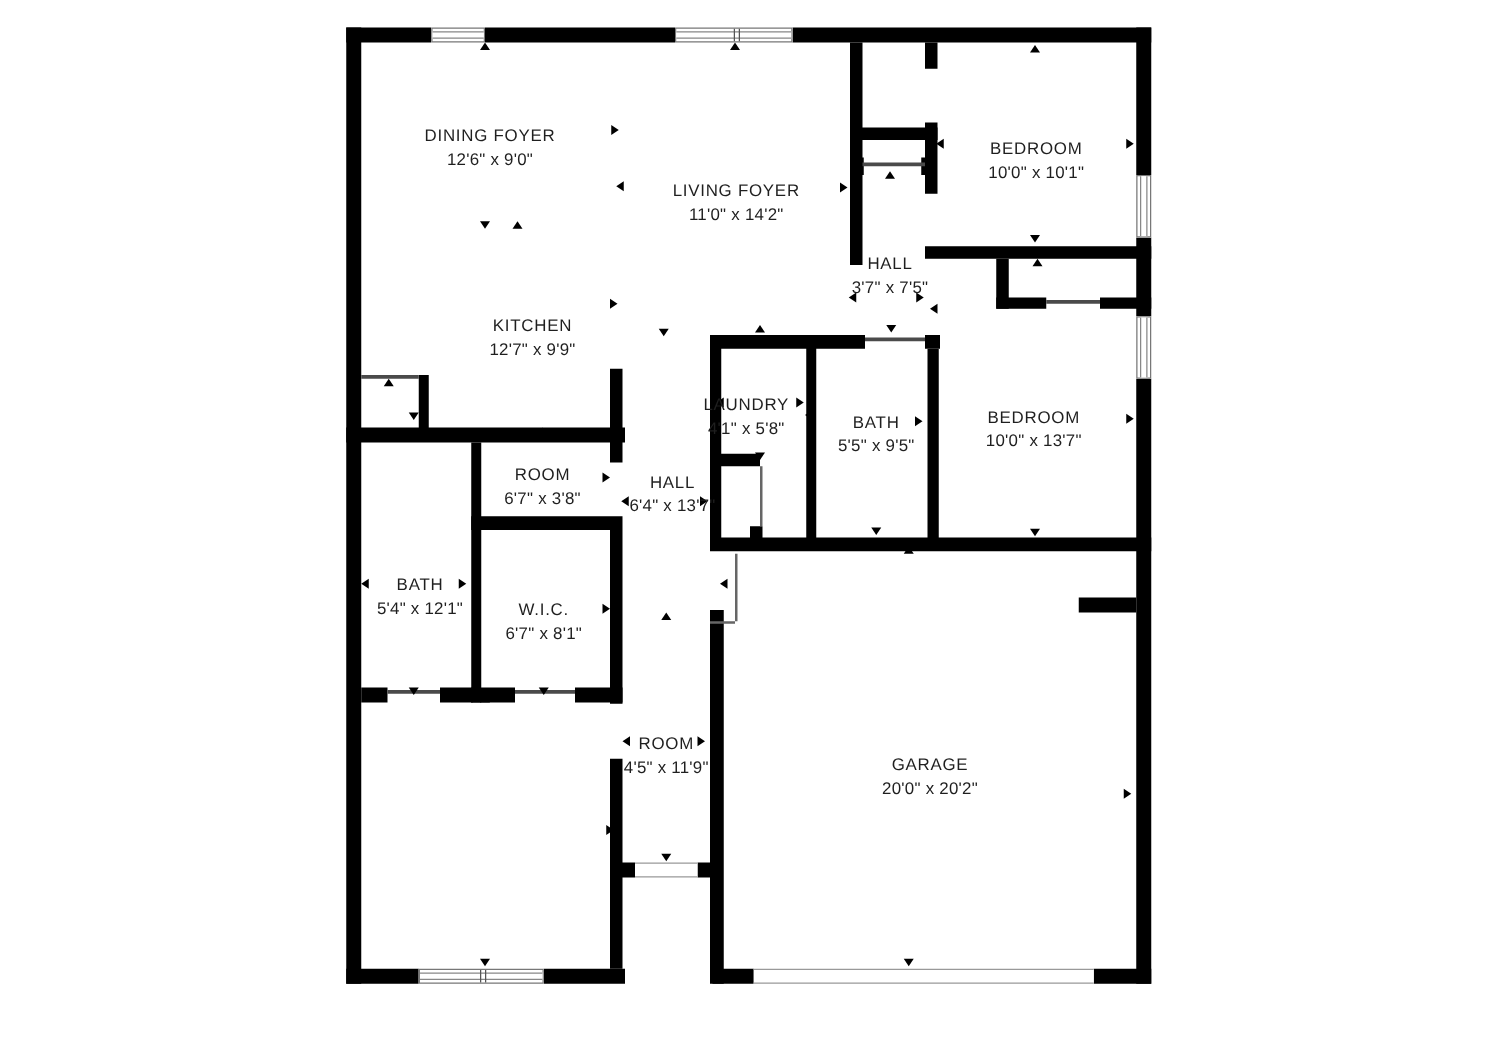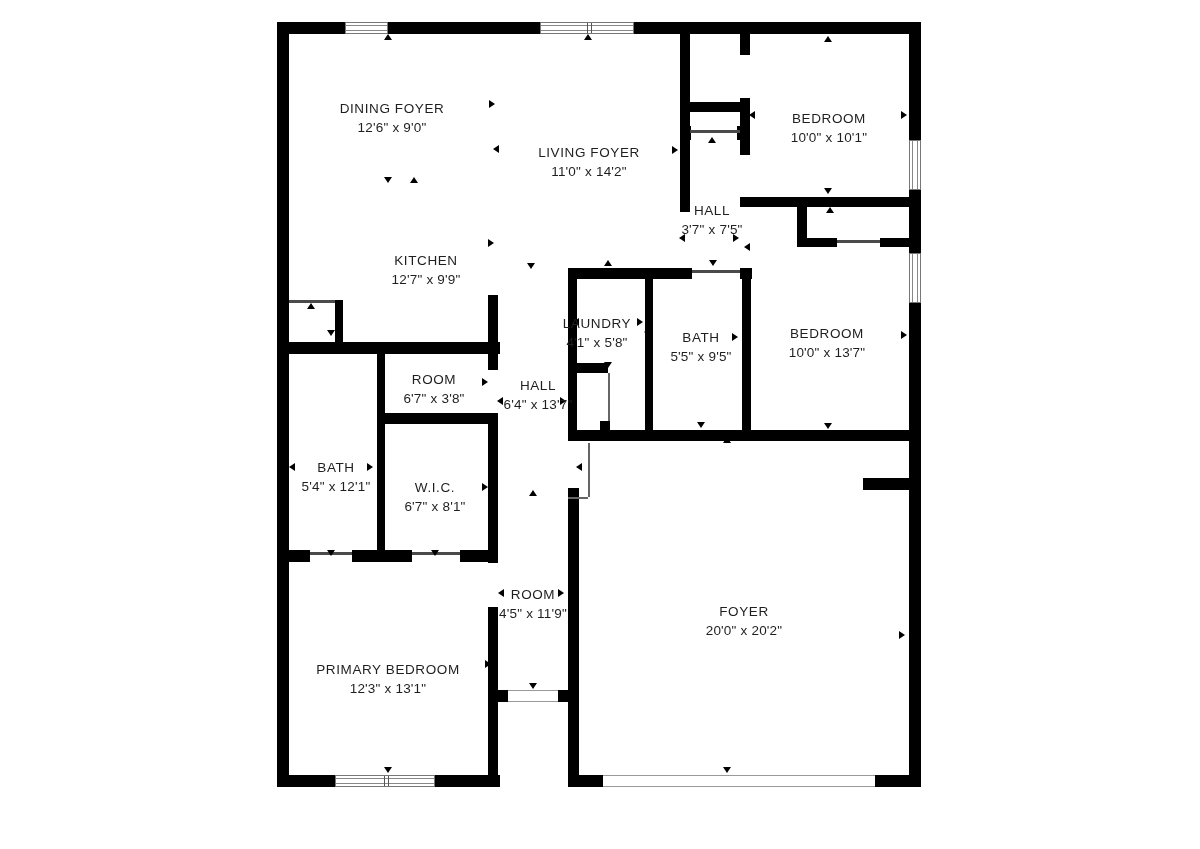--- a/index.html
+++ b/index.html
@@ -205,21 +205,17 @@
       <span class="rdims">5'4" x 12'1"</span>
     </div>
     <div class="room-label" style="left: 435px; top: 478px;">
       <span class="rname">W.I.C.</span>
       <span class="rdims">6'7" x 8'1"</span>
     </div>
     <div class="room-label" style="left: 533px; top: 585px;">
       <span class="rname">ROOM</span>
       <span class="rdims">4'5" x 11'9"</span>
     </div>
-    <div class="room-label" style="left: 388px; top: 660px;">
-      <span class="rname">PRIMARY BEDROOM</span>
-      <span class="rdims">12'3" x 13'1"</span>
-    </div>
     <div class="room-label" style="left: 744px; top: 602px;">
-      <span class="rname">FOYER</span>
+      <span class="rname">GARAGE</span>
       <span class="rdims">20'0" x 20'2"</span>
     </div>
   </div>
 
 </body></html>

